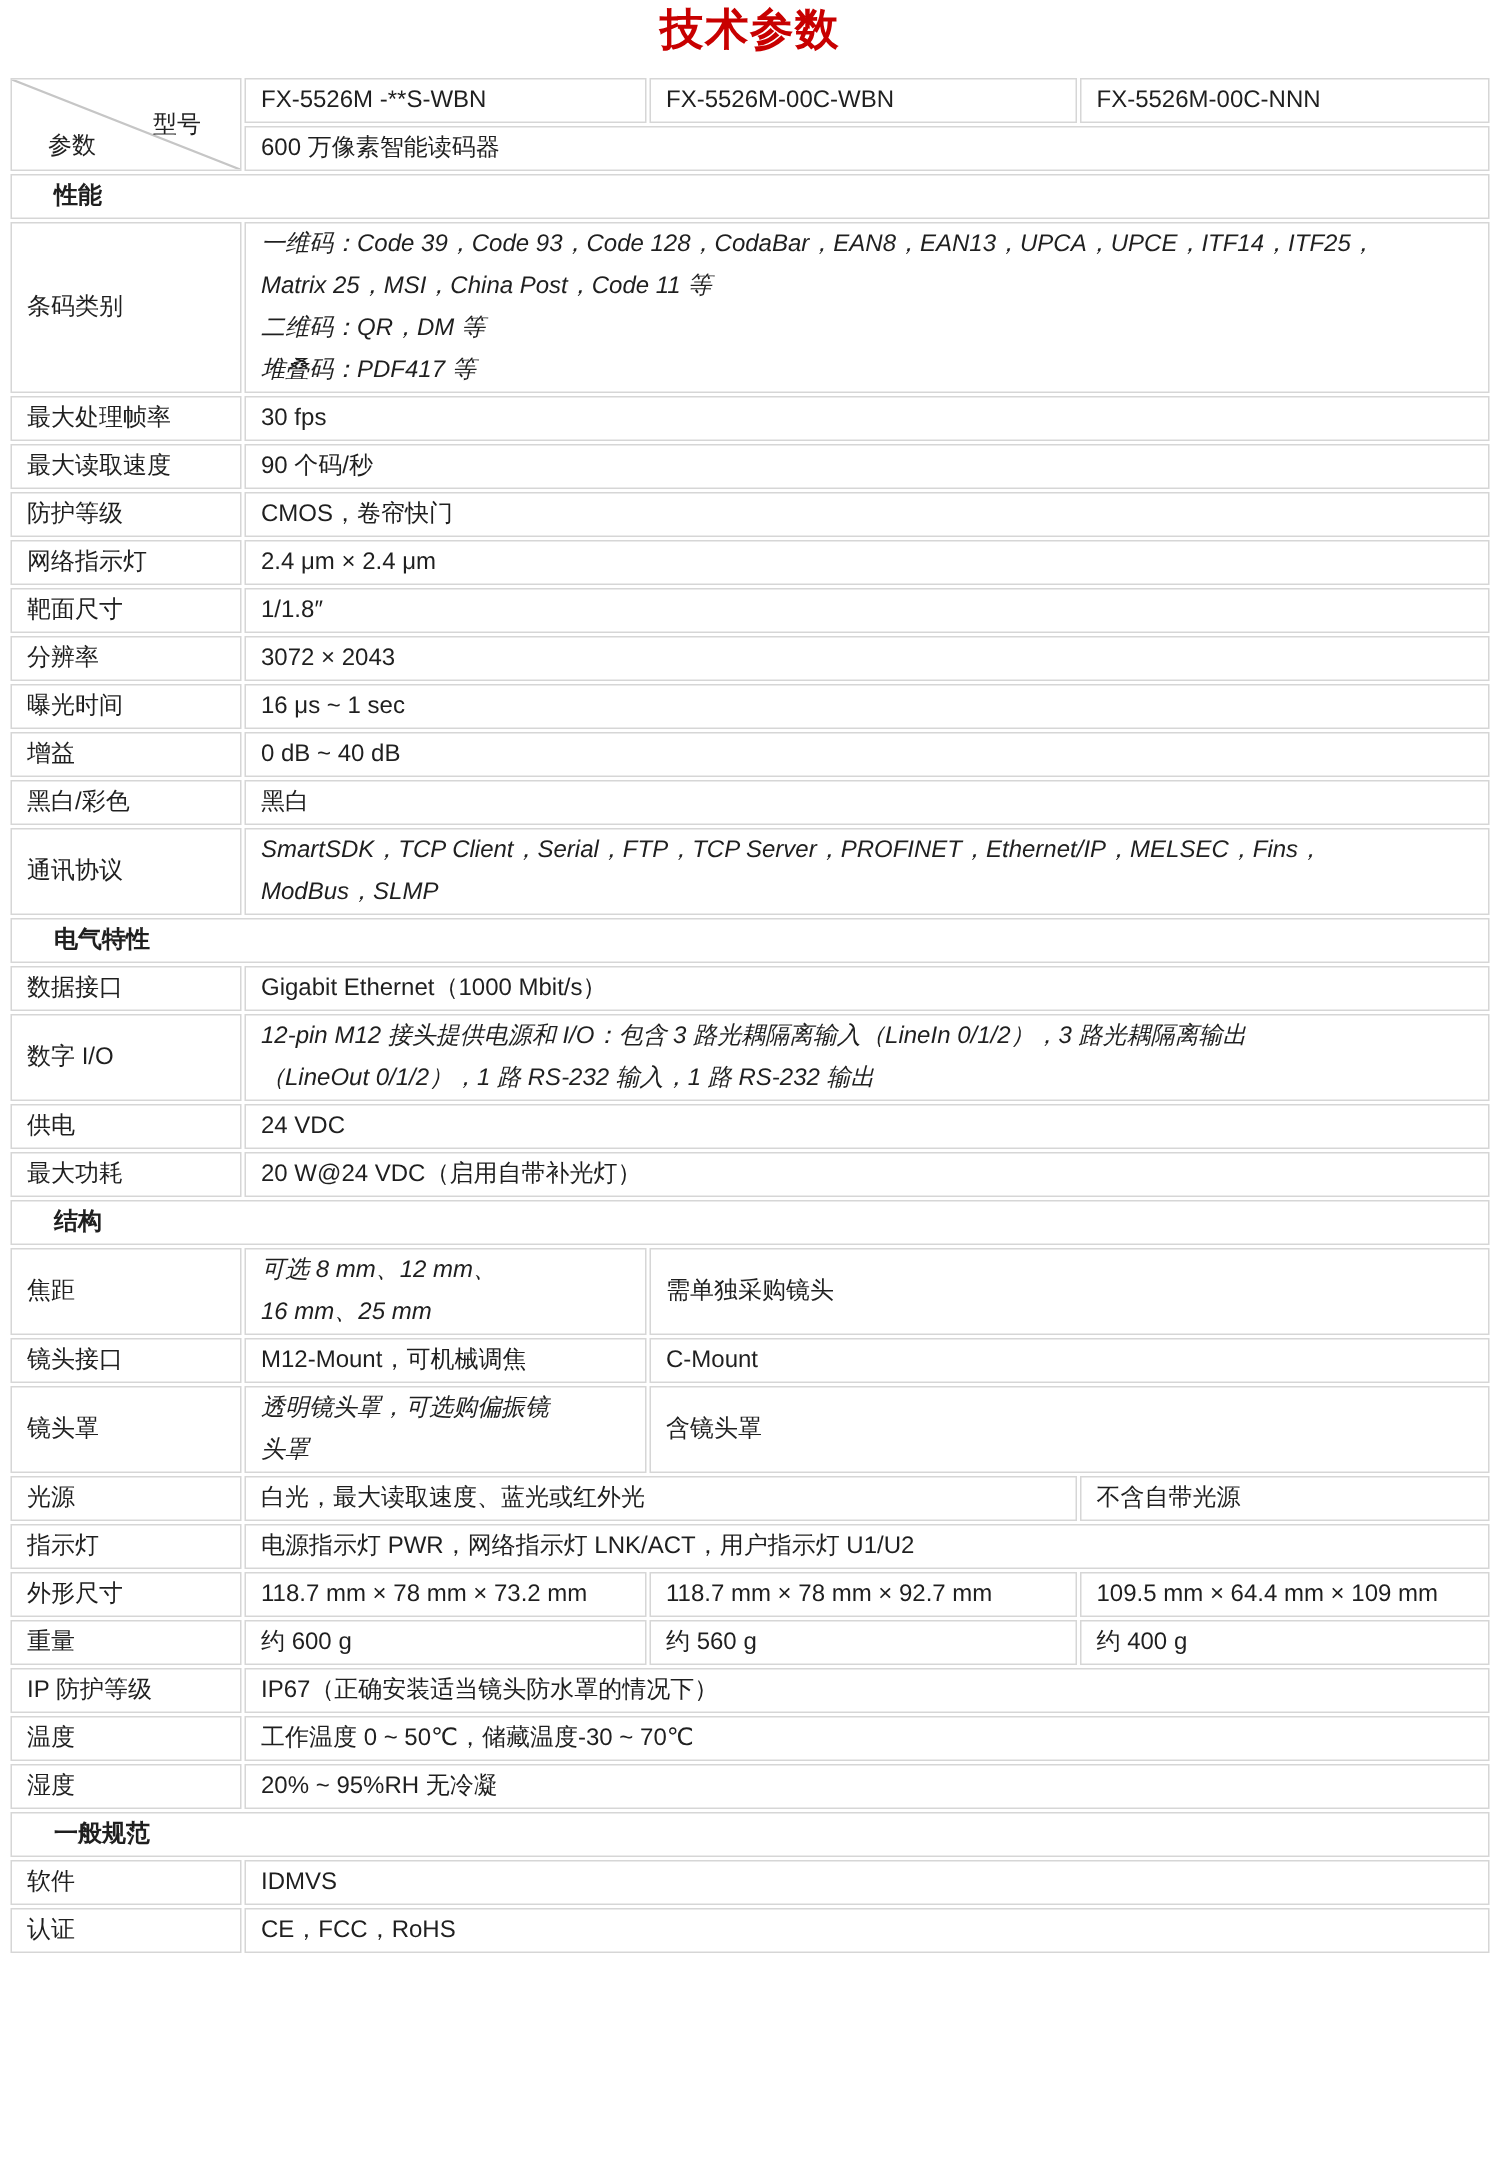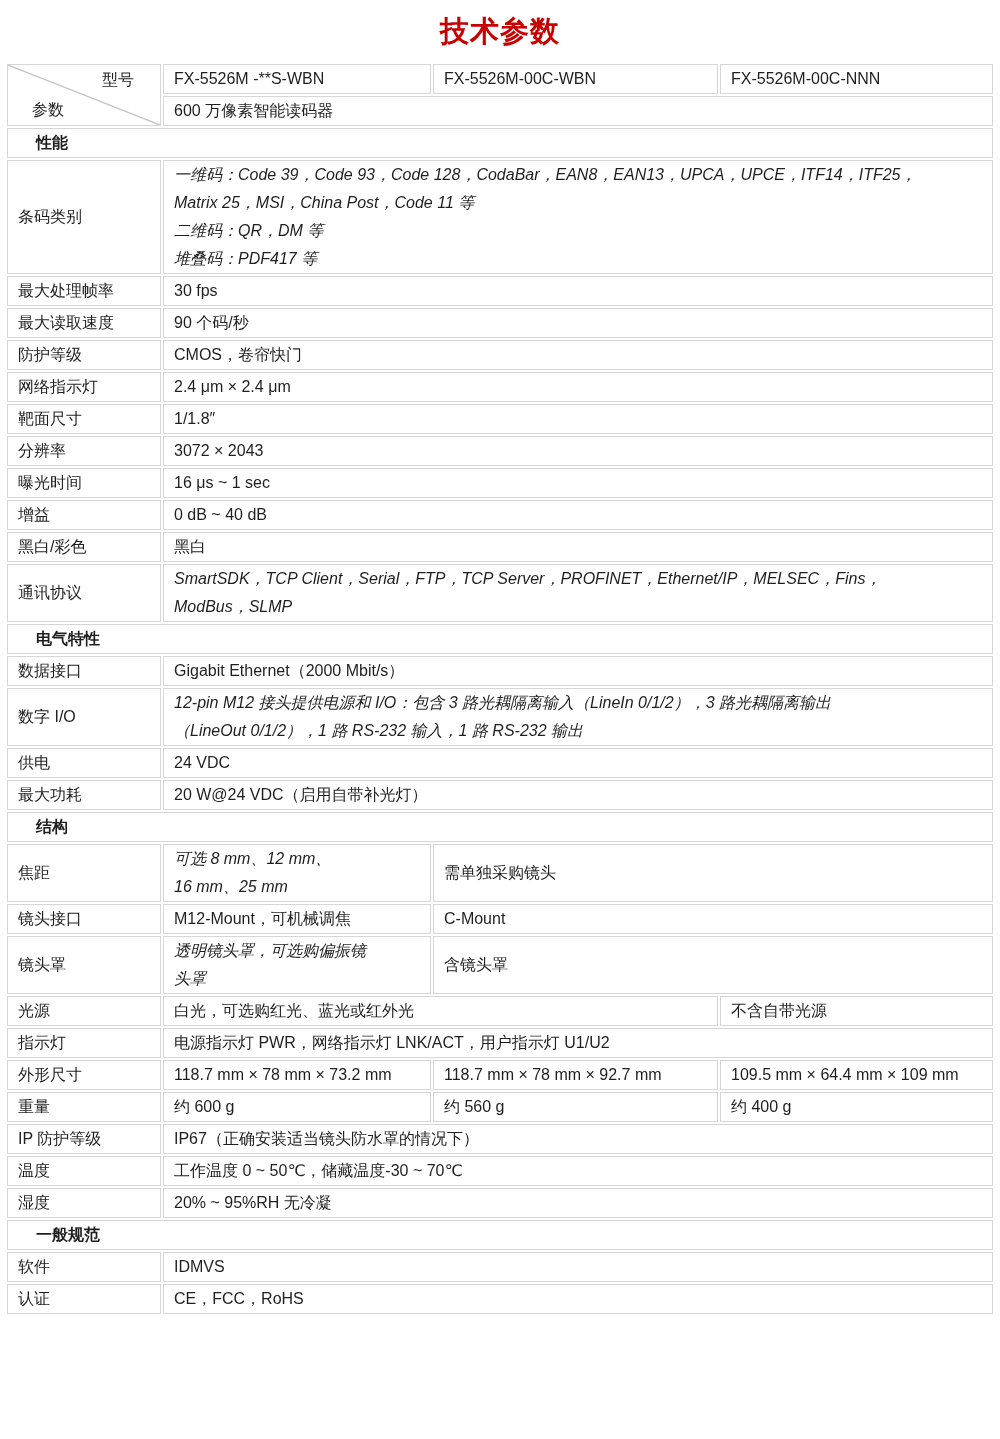--- a/index.html
+++ b/index.html
@@ -4,21 +4,21 @@
 <style>
   html, body {
     margin: 0; padding: 0;
     background: #ffffff;
     width: 1000px; height: 1439px;
     font-family: "Liberation Sans", "DejaVu Sans", sans-serif;
     color: #1f1f1f;
   }
   .title {
     margin: 0;
-    padding: 12px 0 10px;
+    padding: 0 0 10px;
     text-align: center;
     font-size: 29px;
     font-weight: 700;
     color: #c80000;
     letter-spacing: 1px;
   }
   table.spec {
     margin-left: 5px;
     width: 990px;
     border-collapse: separate;
@@ -41,21 +41,21 @@
   .line { line-height: 28px; white-space: nowrap; overflow: hidden; font-style: italic; }
   td.corner {
     position: relative;
     padding: 0;
   }
   .diag {
     position: absolute; left: 0; top: 0;
     width: 100%; height: 100%;
     display: block;
   }
-  .c-tr { position: absolute; top: 1px;  right: 26px; line-height: 28px; }
+  .c-tr { position: absolute; top: 17px;  right: 26px; line-height: 28px; }
   .c-bl { position: absolute; bottom: 1px; left: 24px; line-height: 28px; }
 </style>
 </head>
 <body>
 
 <div class="title">技术参数</div>
 
 <table class="spec">
   <colgroup>
     <col style="width:154px">
@@ -135,21 +135,21 @@
       <div class="line">SmartSDK，TCP Client，Serial，FTP，TCP Server，PROFINET，Ethernet/IP，MELSEC，Fins，</div>
       <div class="line">ModBus，SLMP</div>
     </td>
   </tr>
 
   <tr class="sec">
     <td colspan="4">电气特性</td>
   </tr>
   <tr>
     <td class="lab">数据接口</td>
-    <td colspan="3">Gigabit Ethernet（2000 Mbit/s）</td>
+    <td colspan="3">Gigabit Ethernet（1000 Mbit/s）</td>
   </tr>
   <tr>
     <td class="lab ml">数字 I/O</td>
     <td class="ml" colspan="3">
       <div class="line">12-pin M12 接头提供电源和 I/O：包含 3 路光耦隔离输入（LineIn 0/1/2），3 路光耦隔离输出</div>
       <div class="line">（LineOut 0/1/2），1 路 RS-232 输入，1 路 RS-232 输出</div>
     </td>
   </tr>
   <tr>
     <td class="lab">供电</td>
@@ -179,21 +179,21 @@
   <tr>
     <td class="lab ml">镜头罩</td>
     <td class="ml">
       <div class="line">透明镜头罩，可选购偏振镜</div>
       <div class="line">头罩</div>
     </td>
     <td class="ml" colspan="2">含镜头罩</td>
   </tr>
   <tr>
     <td class="lab">光源</td>
-    <td colspan="2">白光，可选购红光、蓝光或红外光</td>
+    <td colspan="2">白光，最大读取速度、蓝光或红外光</td>
     <td>不含自带光源</td>
   </tr>
   <tr>
     <td class="lab">指示灯</td>
     <td colspan="3">电源指示灯 PWR，网络指示灯 LNK/ACT，用户指示灯 U1/U2</td>
   </tr>
   <tr>
     <td class="lab">外形尺寸</td>
     <td>118.7 mm × 78 mm × 73.2 mm</td>
     <td>118.7 mm × 78 mm × 92.7 mm</td>

